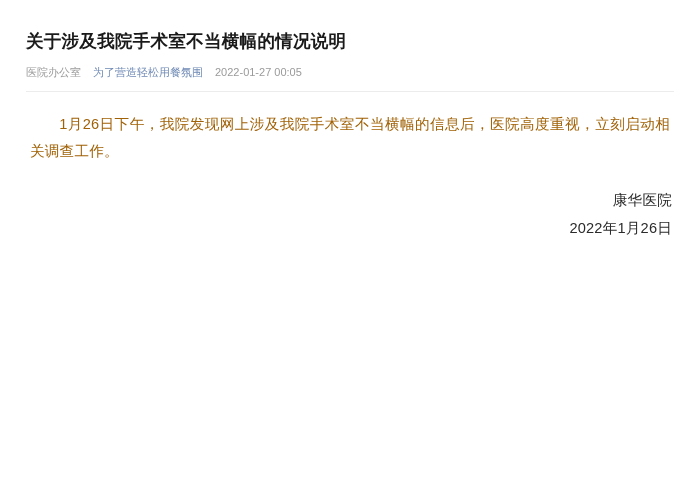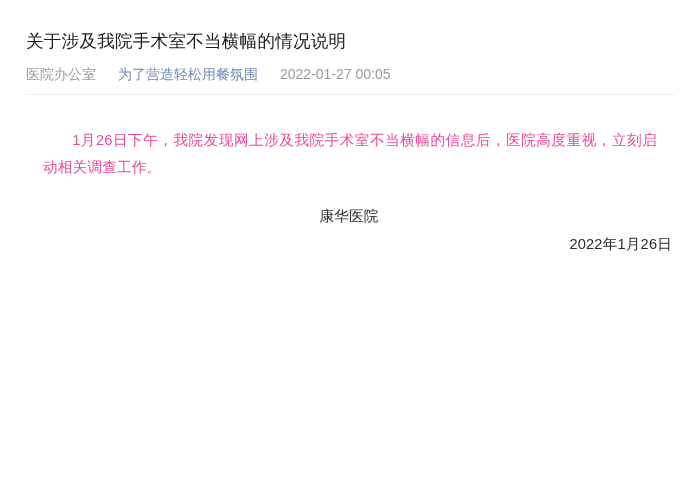--- a/index.html
+++ b/index.html
@@ -17,33 +17,33 @@
   .page {
     position: relative;
     width: 700px;
     height: 493px;
     box-sizing: border-box;
     padding: 0 26px;
     background: #ffffff;
   }
   .article-title {
     font-size: 17.5px;
-    font-weight: normal;
+    font-weight: bold;
     color: #1a1a1a;
     letter-spacing: 0.3px;
     padding-top: 17px;
     line-height: 1.4;
     white-space: nowrap;
   }
   .meta-row {
     display: flex;
     align-items: center;
-    gap: 22px;
+    gap: 12px;
     margin-top: 14px;
-    font-size: 14px;
+    font-size: 11px;
     color: #9a9a9a;
     line-height: 1;
   }
   .meta-source {
     color: #9a9a9a;
   }
   .meta-account {
     color: #6f8ab5;
   }
   .meta-date {
@@ -51,41 +51,40 @@
   }
   .divider {
     margin-top: 13px;
     border-top: 1px solid #ececec;
     width: 100%;
   }
   .body-copy {
     margin-top: 4px;
   }
   .body-copy p {
-    margin: 17px;
+    margin: 4px;
     padding-top: 15px;
     font-size: 14.6px;
     line-height: 1.85;
-    color: #ec4899;
+    color: #a16207;
     text-align: justify;
     text-indent: 2em;
     letter-spacing: 0.2px;
   }
   .sign-off {
     margin-top: 22px;
     text-align: right;
     font-size: 14.6px;
     line-height: 1.9;
     color: #2b2b2b;
     letter-spacing: 0.2px;
     padding-right: 2px;
   }
   .sign-off .sign-name {
     display: block;
-    text-align: center;
   }
   .sign-off .sign-date {
     display: block;
   }
 </style>
 </head>
 <body>
 
 <div class="page">
 

